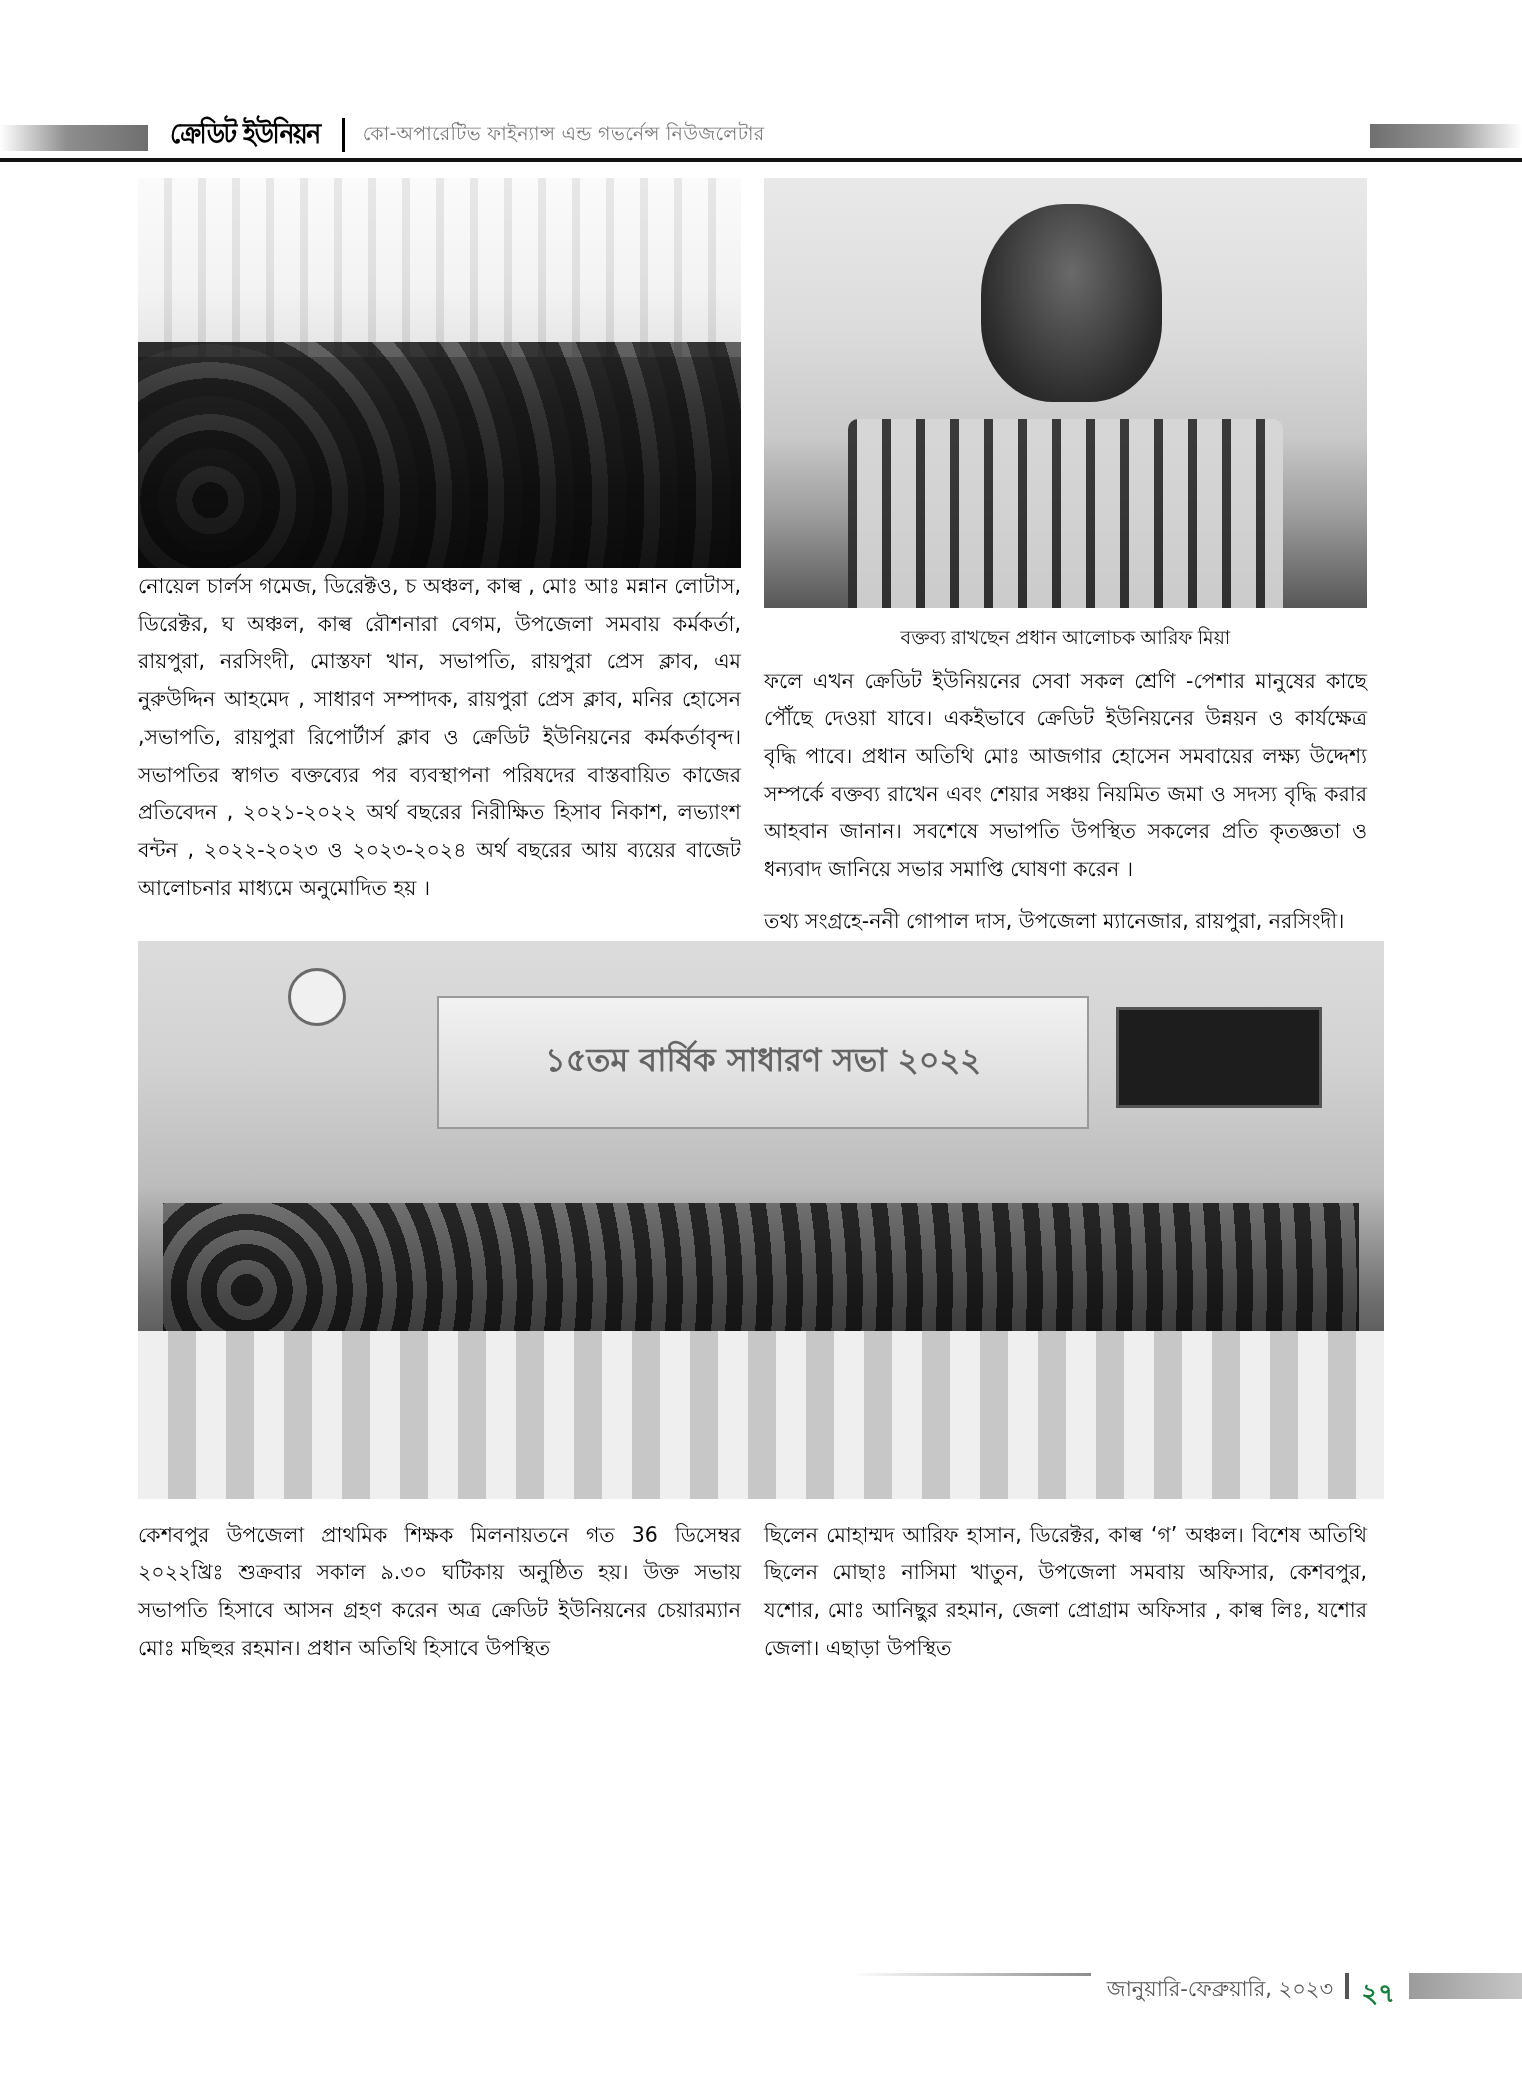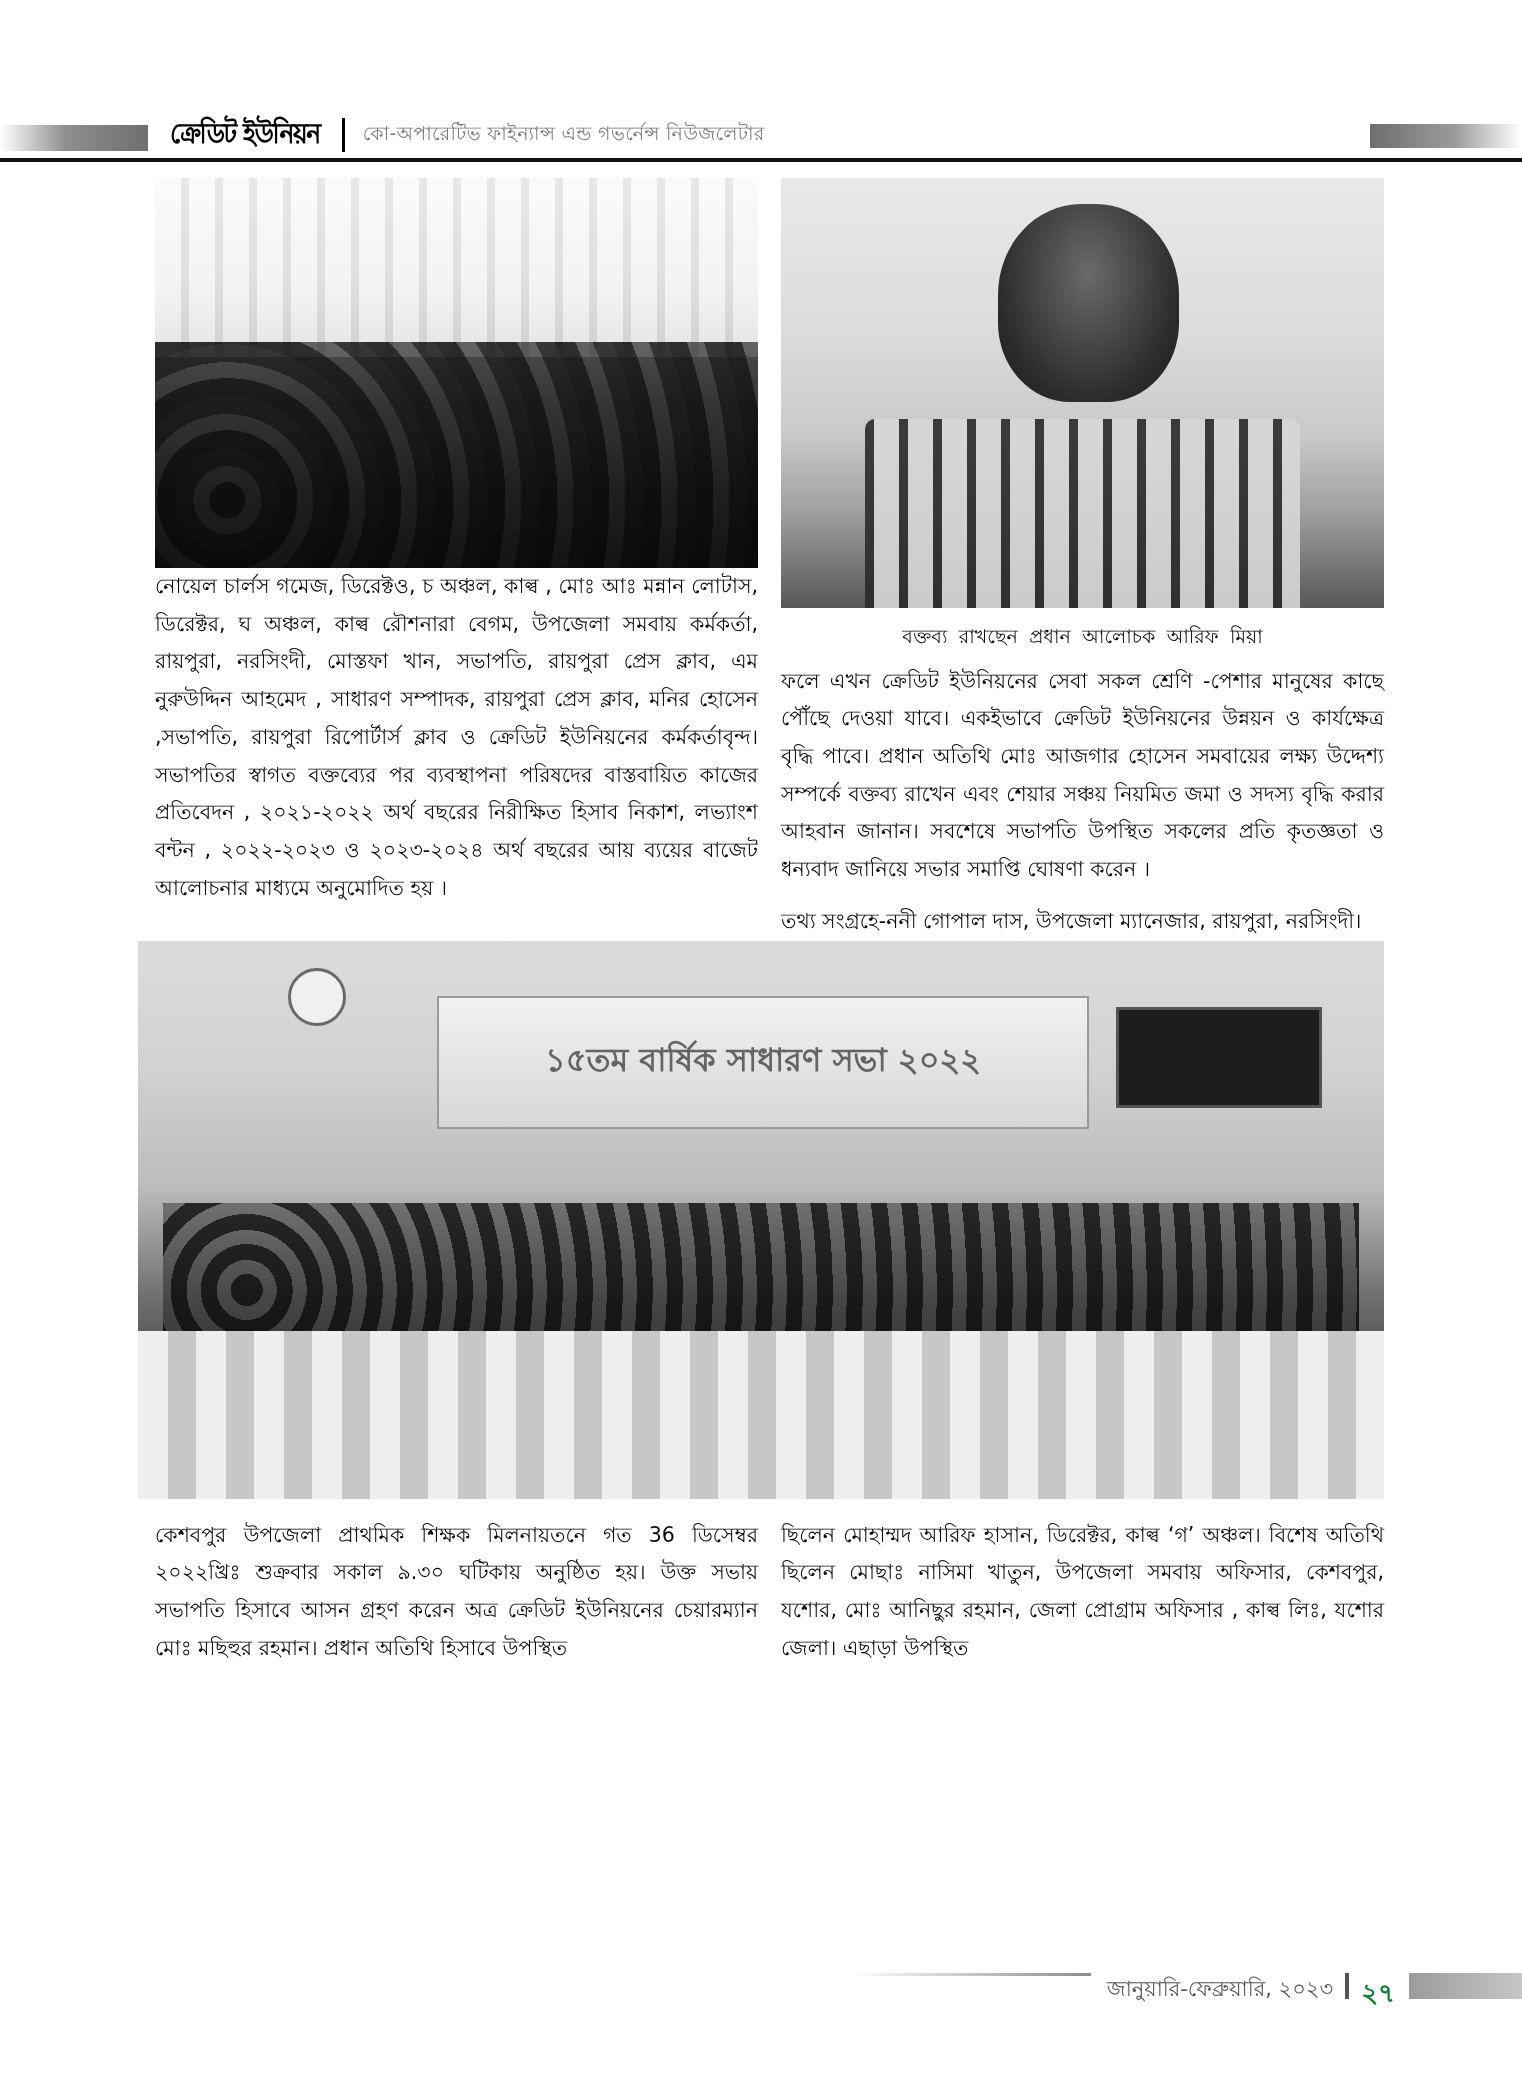--- a/index.html
+++ b/index.html
@@ -85,21 +85,20 @@
   
   .content {
     position: absolute;
     left: 138px;
     top: 178px;
     width: 1246px;
   }
   .cols {
     display: flex;
     gap: 23px;
-    justify-content: flex-end;
   }
   .col {
     width: 603px;
   }
 
   
   .photo {
     position: relative;
     overflow: hidden;
     background: #cfcfcf;
@@ -224,21 +223,21 @@
     width: 52px;
     height: 52px;
     border-radius: 50%;
     background: #f0f0f0;
     border: 3px solid #6a6a6a;
   }
 
   
   .caption {
     text-align: center;
-    font-family: Liberation Mono, monospace;
+    font-family: Liberation Sans, sans-serif;
     font-size: 19px;
     color: #111111;
     margin: 16px 0 10px 0;
     line-height: 1.5;
   }
   p.body {
     font-family: "DejaVu Sans", sans-serif;
     font-size: 20.5px;
     line-height: 1.84;
     text-align: justify;

